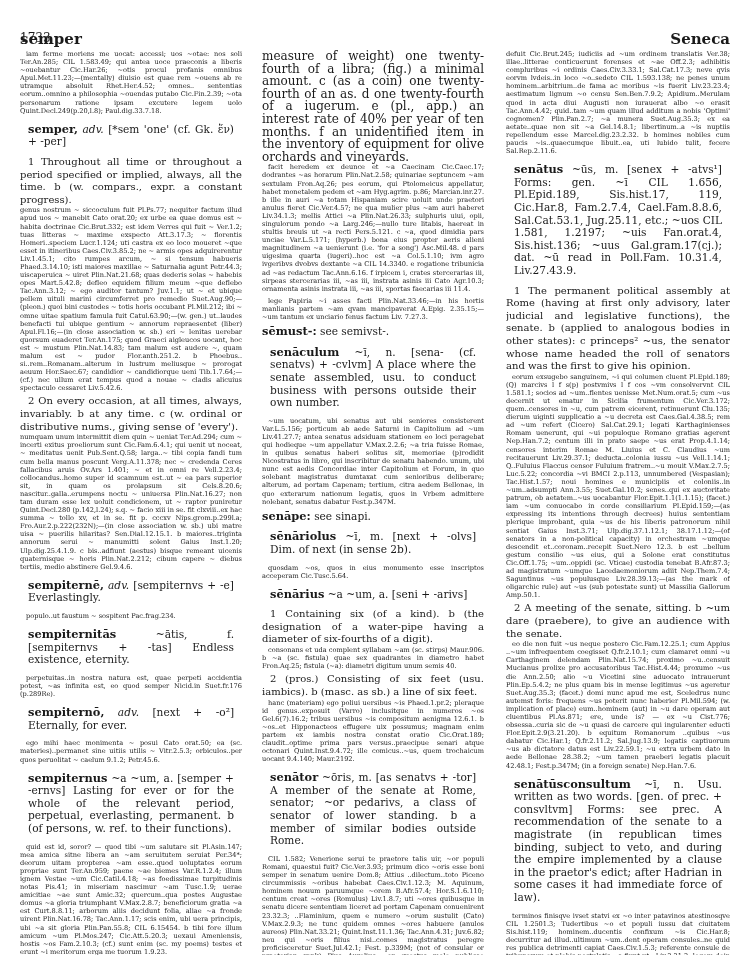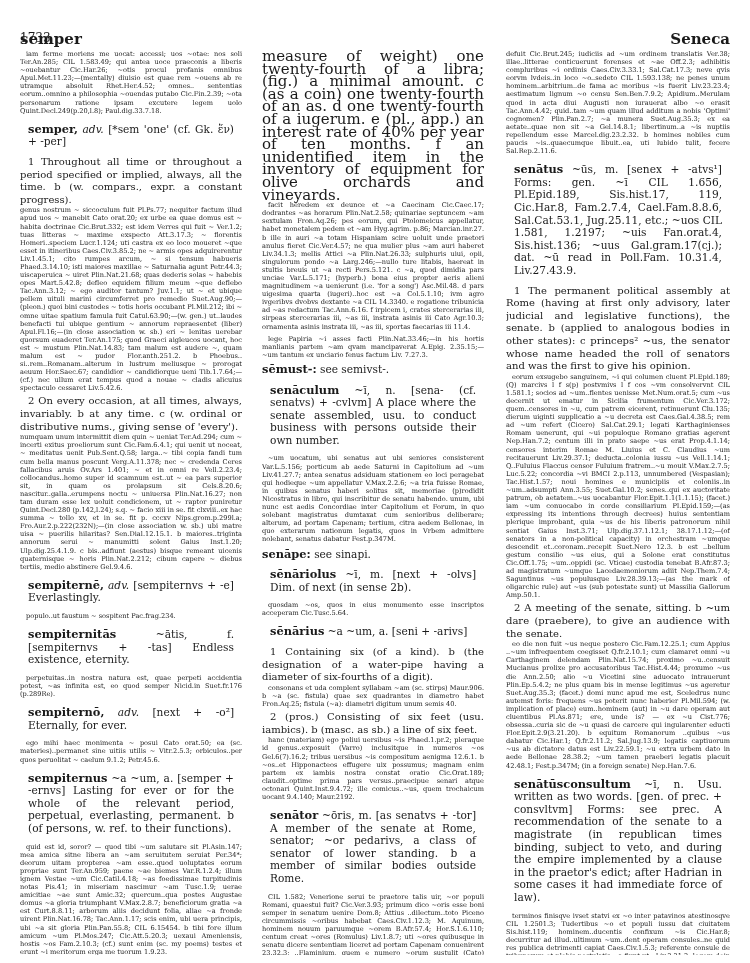--- a/index.html
+++ b/index.html
@@ -12,21 +12,21 @@
   .col { position:absolute; top:50px; width:222px; overflow:hidden; height:905px; }
   .col.c1 { left:20px; }
   .col.c2 { left:262px; }
   .col.c3 { left:506px; width:224px; }
   .cite { font-size:6.6px; line-height:8.1px; text-align:justify; margin:0 0 3px 0; }
   .cite.indent { text-indent:6px; }
   .entry { margin:4px 0 2px 0; }
   .entry-head { font-size:10.6px; line-height:12.6px; text-align:justify; margin:8px; }
   .hw { font-weight:bold; font-size:11.4px; }
   .it { font-style:italic; }
-  .def { font-size:15px; line-height:12.6px; text-align:justify; margin:0; }
+  .def { font-size:12px; line-height:12.6px; text-align:justify; margin:0; }
   .sense { font-size:10px; line-height:12.6px; text-align:justify; margin:2px 0 0 0; text-indent:8px; }
   .see-entry { font-size:10.6px; line-height:12.6px; margin:4px 0 3px 0; }
 </style>
 </head>
 <body>
 
 <div class="page">
 
   <div class="running-head">
     <span class="rh-left">semper</span>

